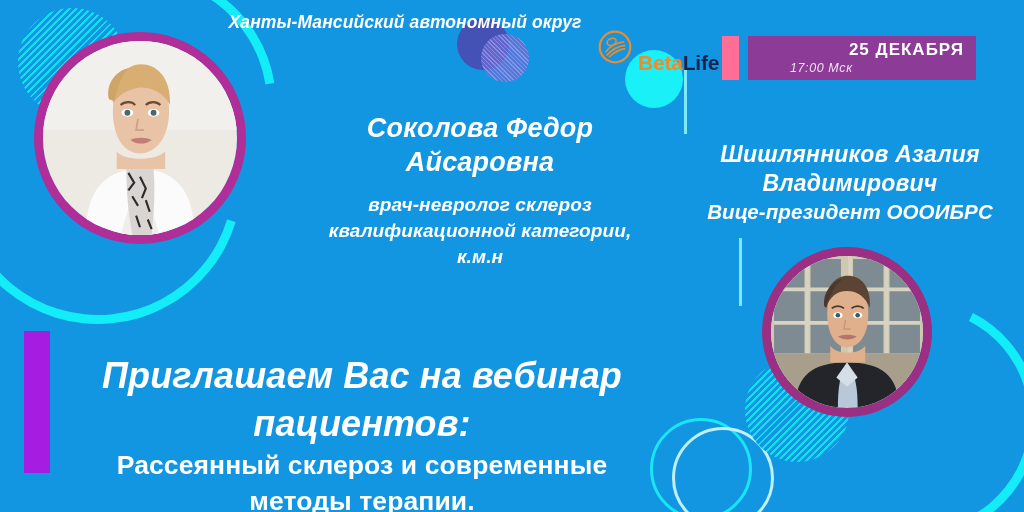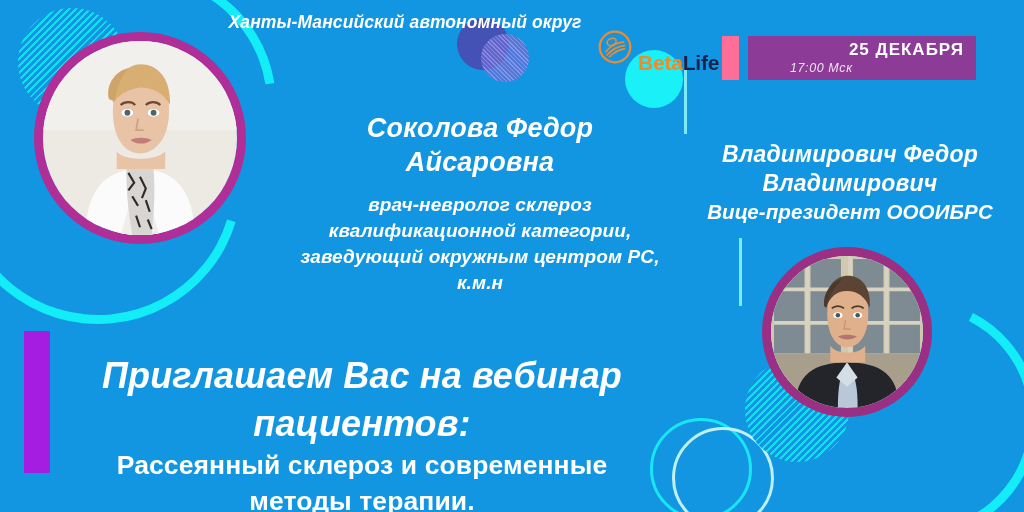--- a/index.html
+++ b/index.html
@@ -380,28 +380,27 @@
   </div>
 
   <div class="spk1">
     <div class="spk1-name">
       <div>Соколова Федор</div>
       <div>Айсаровна</div>
     </div>
     <div class="spk1-role">
       <div>врач-невролог склероз</div>
       <div>квалификационной категории,</div>
-      <div>заведующий окружным центром РС,</div>
       <div>к.м.н</div>
     </div>
   </div>
 
   <div class="spk2">
     <div class="spk2-name">
-      <div>Владимирович Федор</div>
+      <div>Шишлянников Азалия</div>
       <div>Владимирович</div>
     </div>
     <div class="spk2-role">
       <div>Вице-президент ОООИБРС</div>
     </div>
   </div>
 
   <div class="invite">
     <div class="invite-l1">Приглашаем Вас на вебинар пациентов:</div>
     <div class="invite-l2">Рассеянный склероз и современные</div>

